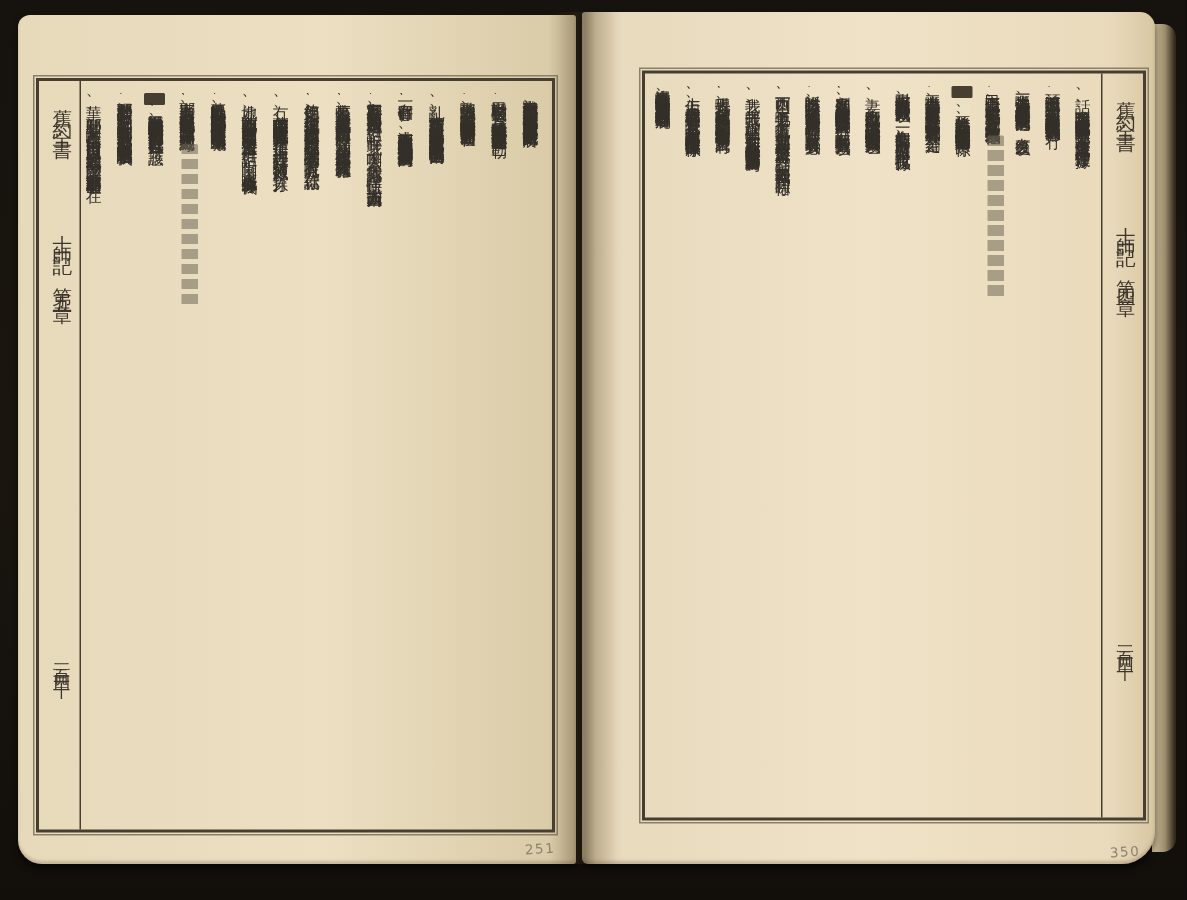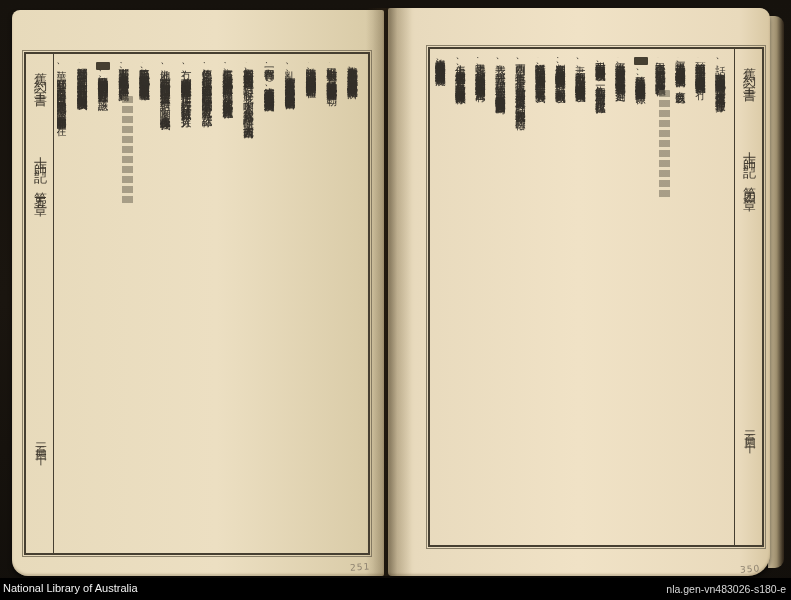--- a/index.html
+++ b/index.html
@@ -125,17 +125,13 @@
             <div class="col"><span>佢上去、底破喇都同埋佢上去、基尼嘅人希百、佢曾離開基尼嘅人、即係摩西嘅外父何巴嘅子孫、</span></div>
             <div class="col"><span>立帳幕喺基特近住撒拿音嘅橡樹旁邊、有人講過西西喇知、亞庇挪暗嘅仔巴勒已經上到大泊山、</span></div>
           </div>
       </div>
     </div>
     <div class="pencil pencil-right">350</div>
   </div>
 
   <div class="gutter"></div>
 
-  <div class="footer">
-    <span class="lib">National Library of Australia</span>
-    <span class="imgid">nla.gen-vn483026-s180-e</span>
-  </div>
 </div>
 
 </body></html>

